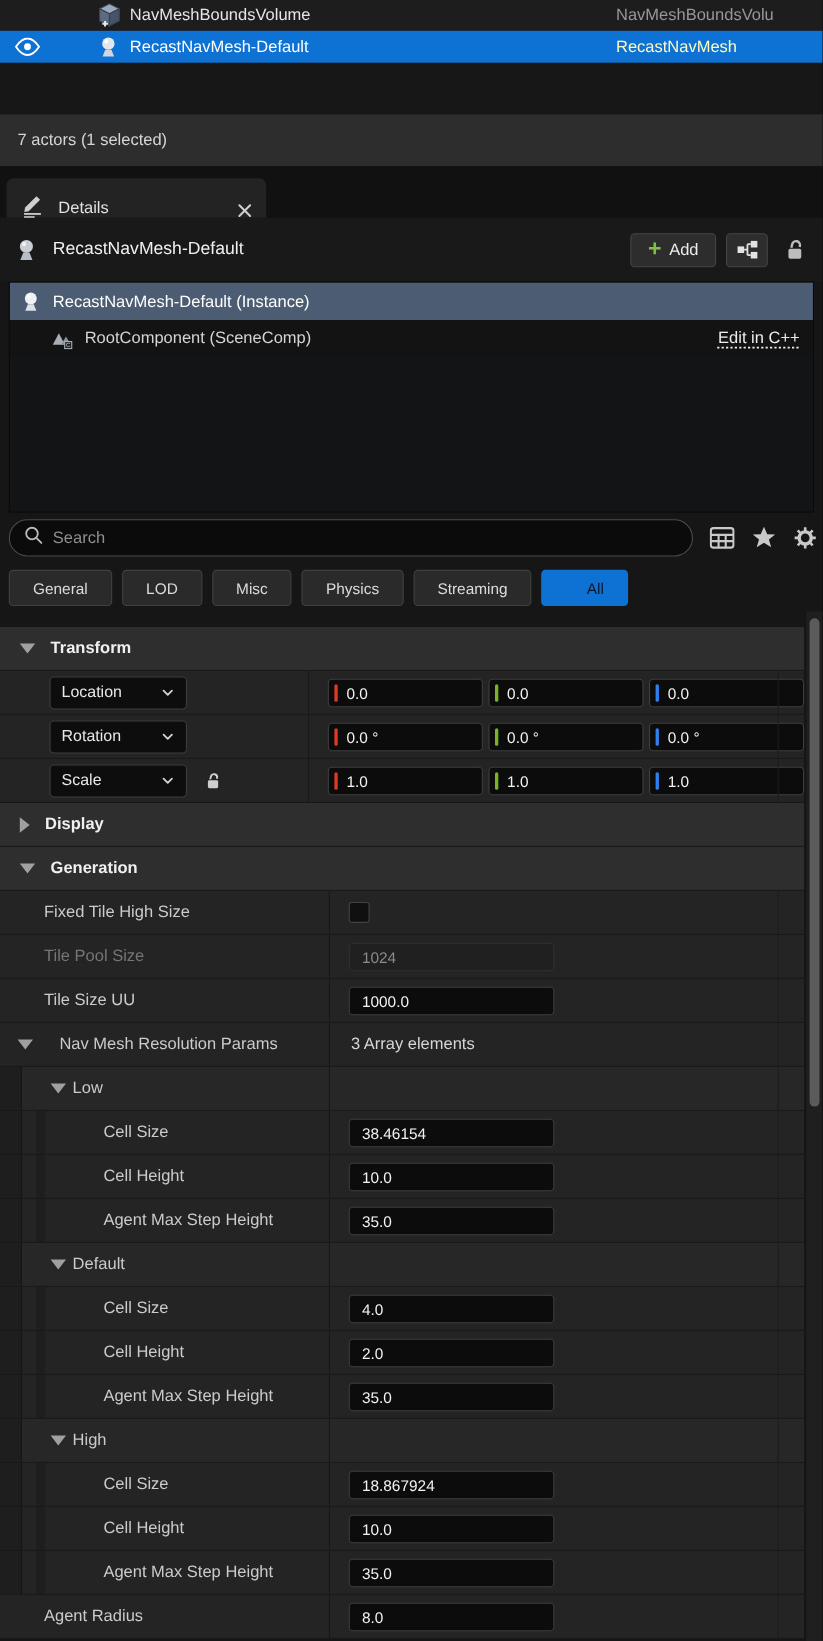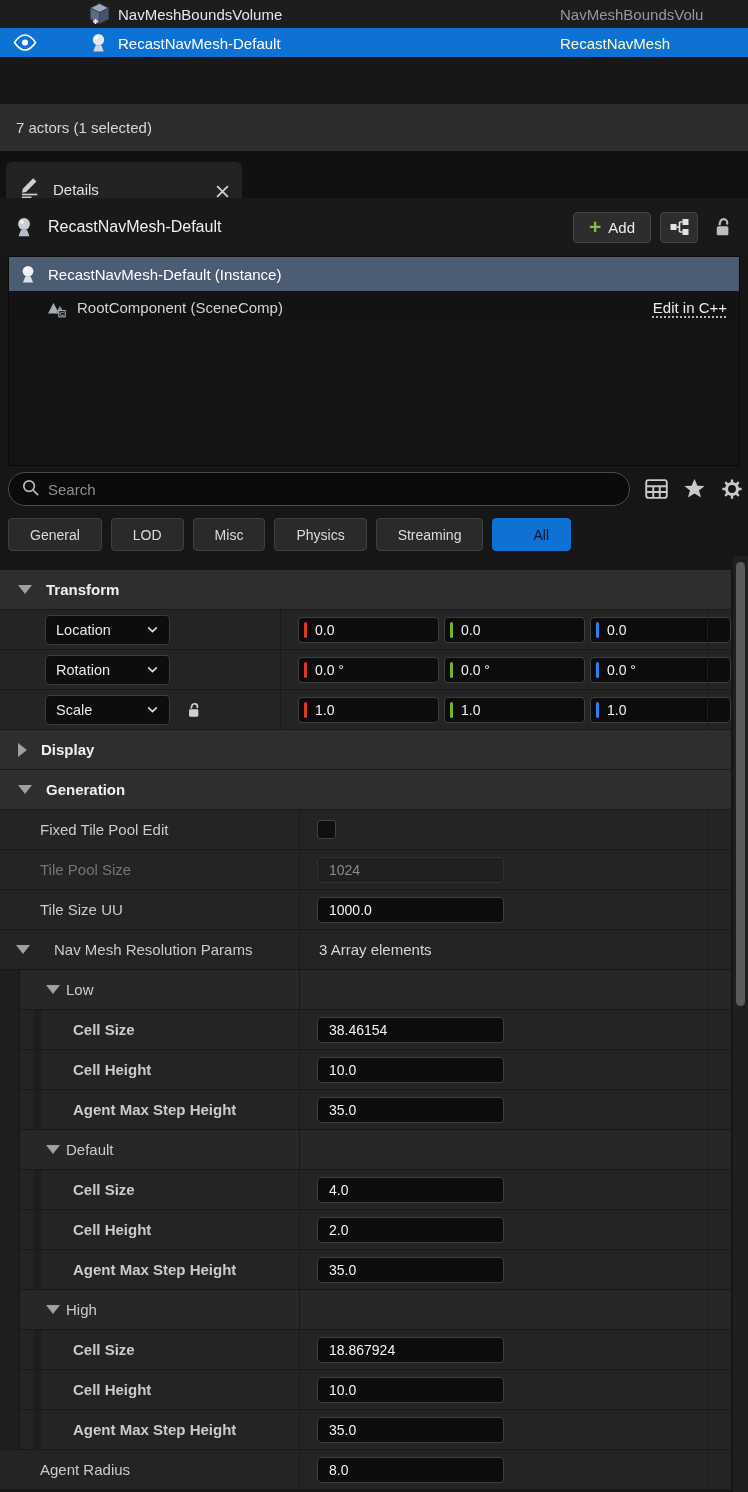--- a/index.html
+++ b/index.html
@@ -60,21 +60,21 @@
   .psection { height:40px; background:#2e2e2e; border-bottom:1px solid #191919; display:flex; align-items:center;
               font-weight:bold; color:#f0f0f0; font-size:15px; }
   .psection .tri { margin-left:18px; margin-right:14px; }
   .prow { height:40px; border-bottom:1px solid #191919; background:#242424; display:flex; position:relative; }
   .prow.group { background:#272727; }
   .prow::after { content:""; position:absolute; left:707px; top:0; bottom:0; width:1px; background:#1d1d1d; }
   .labelcol { width:300px; border-right:1px solid #191919; display:flex; align-items:center; position:relative; }
   .valcol { flex:1; display:flex; align-items:center; }
   .plabel { font-size:15px; color:#cbcbcb; white-space:nowrap; }
   .kind-input .plabel, .kind-checkbox .plabel { margin-left:40px; }
-  .i2.kind-input .plabel { margin-left:73px;font-weight:bold; }
+  .i2.kind-input .plabel { margin-left:94px; }
   .kind-array .plabel { margin-left:12px; }
   .group .plabel { margin-left:6px; }
   .prow.disabled .plabel { color:#757575; }
   .g20 { position:absolute; left:0; top:0; bottom:0; width:20px; background:#1e1e1e; border-right:1px solid #151515; }
   .g33 { position:absolute; left:33px; top:0; bottom:0; width:8px; background:#1e1e1e; }
   .tri { width:0; height:0; }
   .tri.down  { border-left:7px solid transparent; border-right:7px solid transparent; border-top:9px solid #a0a0a0; }
   .tri.right { border-top:7px solid transparent; border-bottom:7px solid transparent; border-left:9px solid #a0a0a0; }
   .tri-array { margin-left:16px; margin-right:12px; }
   .tri-group { margin-left:46px; margin-right:0; }
@@ -342,21 +342,21 @@
       <span class="tri right"></span>
       <span>Display</span>
     </div>
     <div class="psection">
       <span class="tri down"></span>
       <span>Generation</span>
     </div>
     <div id="generation-rows">
         <div class="prow i0 kind-checkbox">
           <div class="labelcol">
-            <span class="plabel">Fixed Tile Pool Edit</span>
+            <span class="plabel">Fixed Tile High Size</span>
           </div>
           <div class="valcol">
             <div class="checkbox"></div>
           </div>
         </div>
         <div class="prow i0 kind-input disabled">
           <div class="labelcol">
             <span class="plabel">Tile Pool Size</span>
           </div>
           <div class="valcol">

